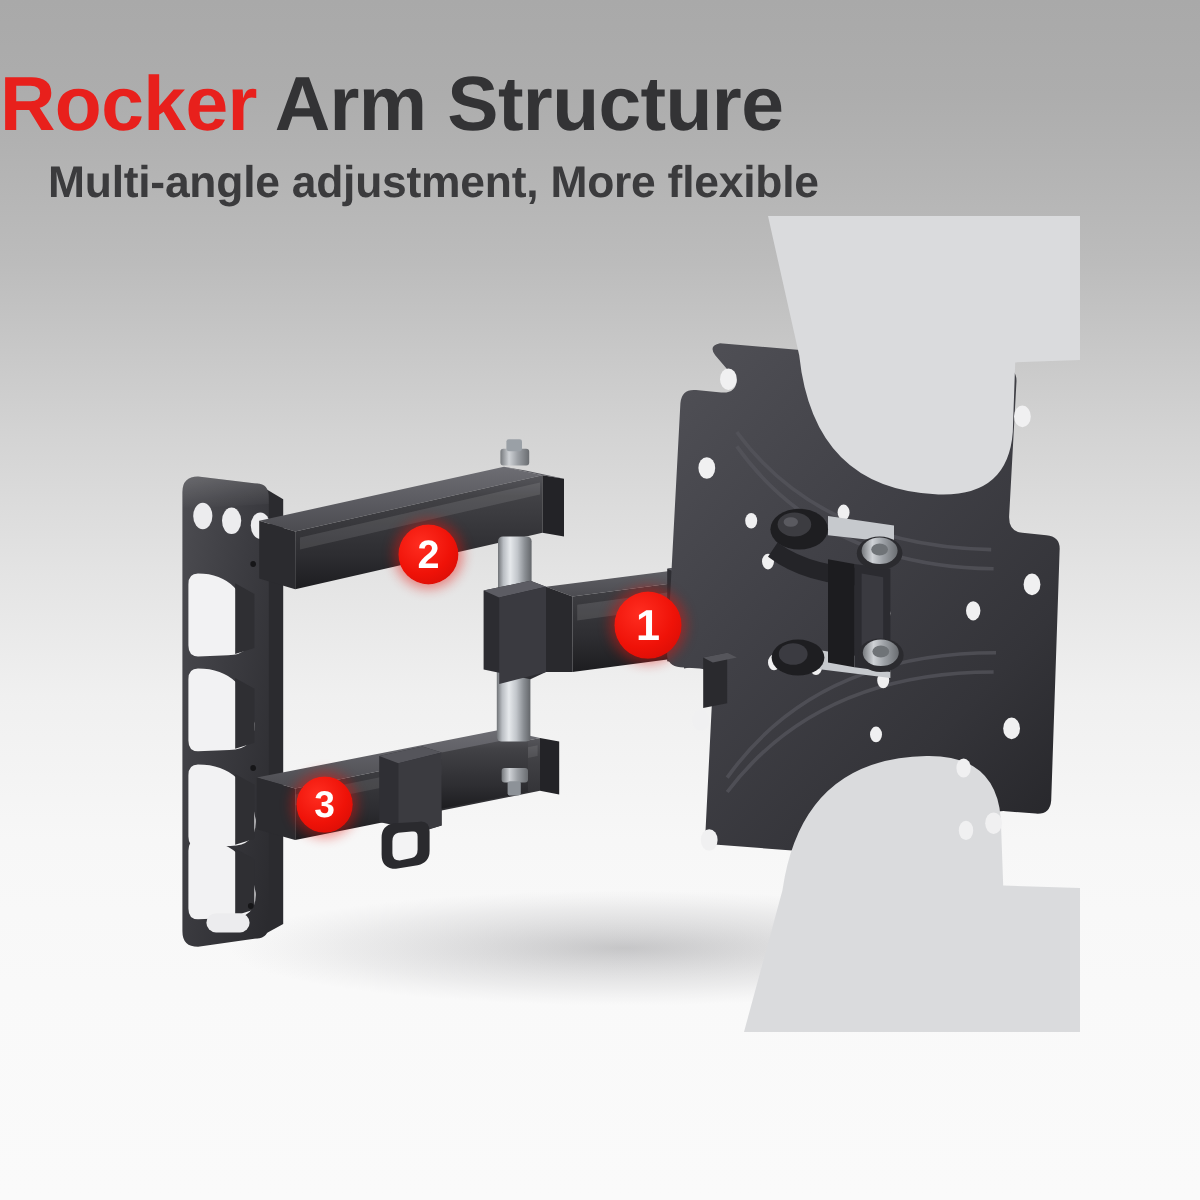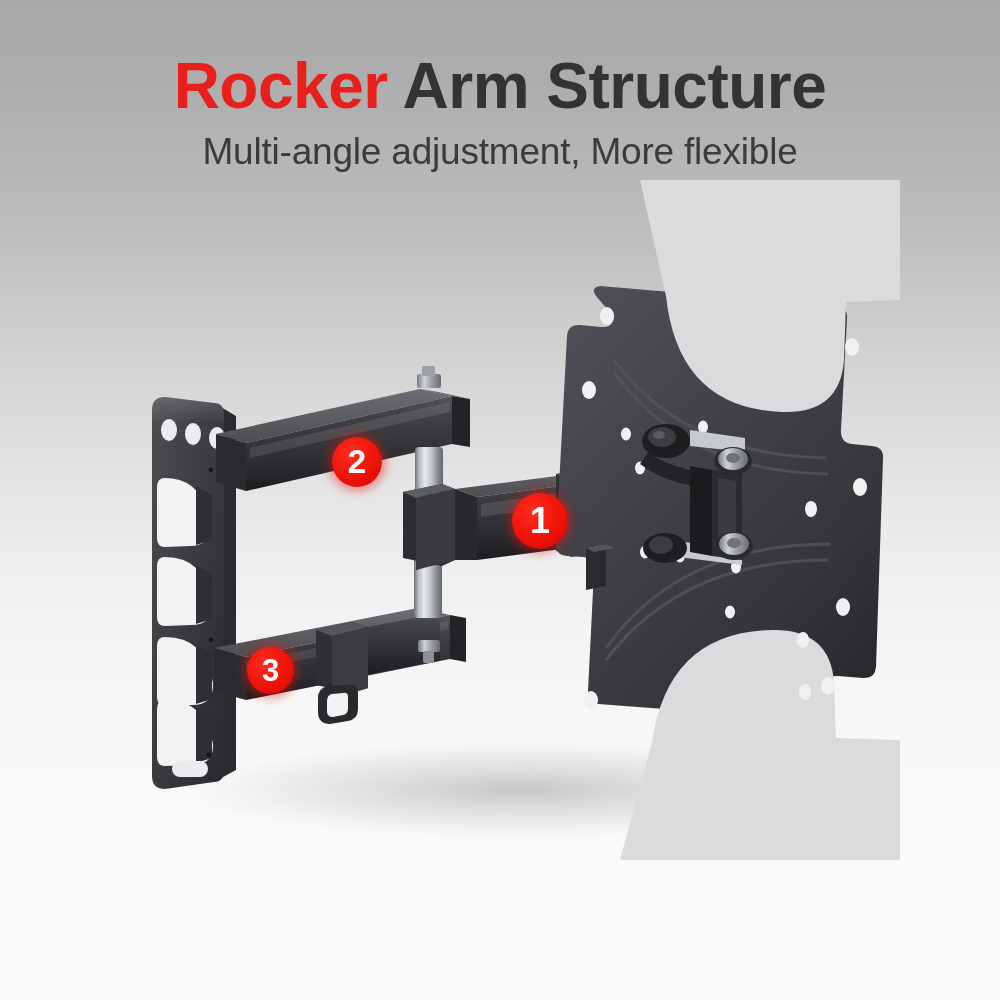--- a/index.html
+++ b/index.html
@@ -22,39 +22,40 @@
        #f0f0f0 58%,
        #f7f7f7 70%,
        #f9f9f9 82%,
        #fafafa 100%);
     overflow:hidden;
   }
 
   
   .head-wrap {
     position:absolute; top:52px; left:0; width:1000px;
-    text-align:center;
+    text-align:left;
   }
   .title {
     font-size:64px;
     font-weight:700;
     letter-spacing:-0.5px;
     line-height:1.08;
     white-space:nowrap;
   }
   .title .t-red   { color:#e8201c; }
   .title .t-dark  { color:#333335; }
   .subtitle {
     margin-top:10px;
     font-size:37px;
-    font-weight:400;
+    font-weight:700;
     color:#3b3b3d;
     letter-spacing:-0.2px;
     line-height:1.15;
     white-space:nowrap;
+    margin-left:40px;
   }
 
   
   #stage {
     position:absolute;
     left:0; top:0;
     width:1000px; height:1000px;
   }
   #stage svg { display:block; }
 

